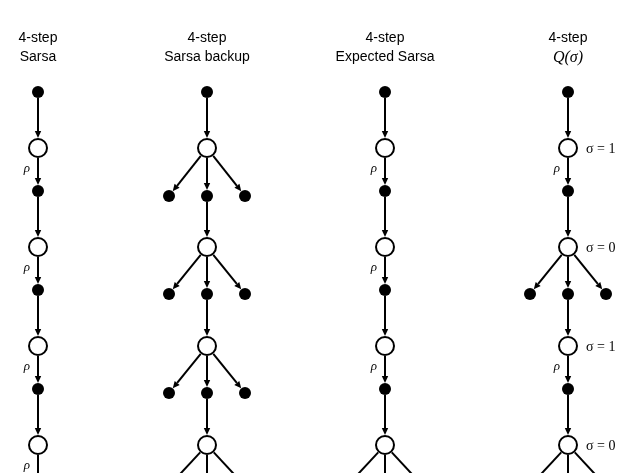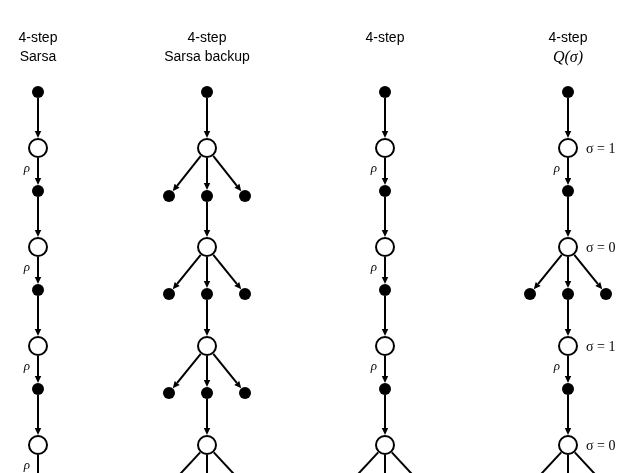--- a/index.html
+++ b/index.html
@@ -116,21 +116,21 @@
         <circle cx="207" cy="369" r="6" fill="#000000"></circle>
         <circle cx="169" cy="369" r="6" fill="#000000"></circle>
         <circle cx="245" cy="369" r="6" fill="#000000"></circle>
         <circle cx="207" cy="421" r="9" fill="#ffffff" stroke="#000000" stroke-width="2"></circle>
         <circle cx="207" cy="462" r="6" fill="#000000"></circle>
         <circle cx="169" cy="462" r="6" fill="#000000"></circle>
         <circle cx="245" cy="462" r="6" fill="#000000"></circle>
       </svg>
     </div>
     <div class="col" style="left: 0px; width: 640px;">
-      <div class="col-title" style="left: 300px; width: 170px;"><span class="ln">4-step</span></div>
+      <div class="col-title" style="left: 300px; width: 170px;"><span class="ln">4-step</span><span class="ln">Expected Sarsa</span></div>
       <svg width="640" height="473">
         <line x1="385" y1="74" x2="385" y2="107" stroke="#000000" stroke-width="2"></line>
         <polygon points="385,114 381.8,107 388.2,107" fill="#000000"></polygon>
         <line x1="385" y1="134" x2="385" y2="154" stroke="#000000" stroke-width="2"></line>
         <polygon points="385,161 381.8,154 388.2,154" fill="#000000"></polygon>
         <line x1="385" y1="173" x2="385" y2="206" stroke="#000000" stroke-width="2"></line>
         <polygon points="385,213 381.8,206 388.2,206" fill="#000000"></polygon>
         <line x1="385" y1="233" x2="385" y2="253" stroke="#000000" stroke-width="2"></line>
         <polygon points="385,260 381.8,253 388.2,253" fill="#000000"></polygon>
         <line x1="385" y1="272" x2="385" y2="305" stroke="#000000" stroke-width="2"></line>

